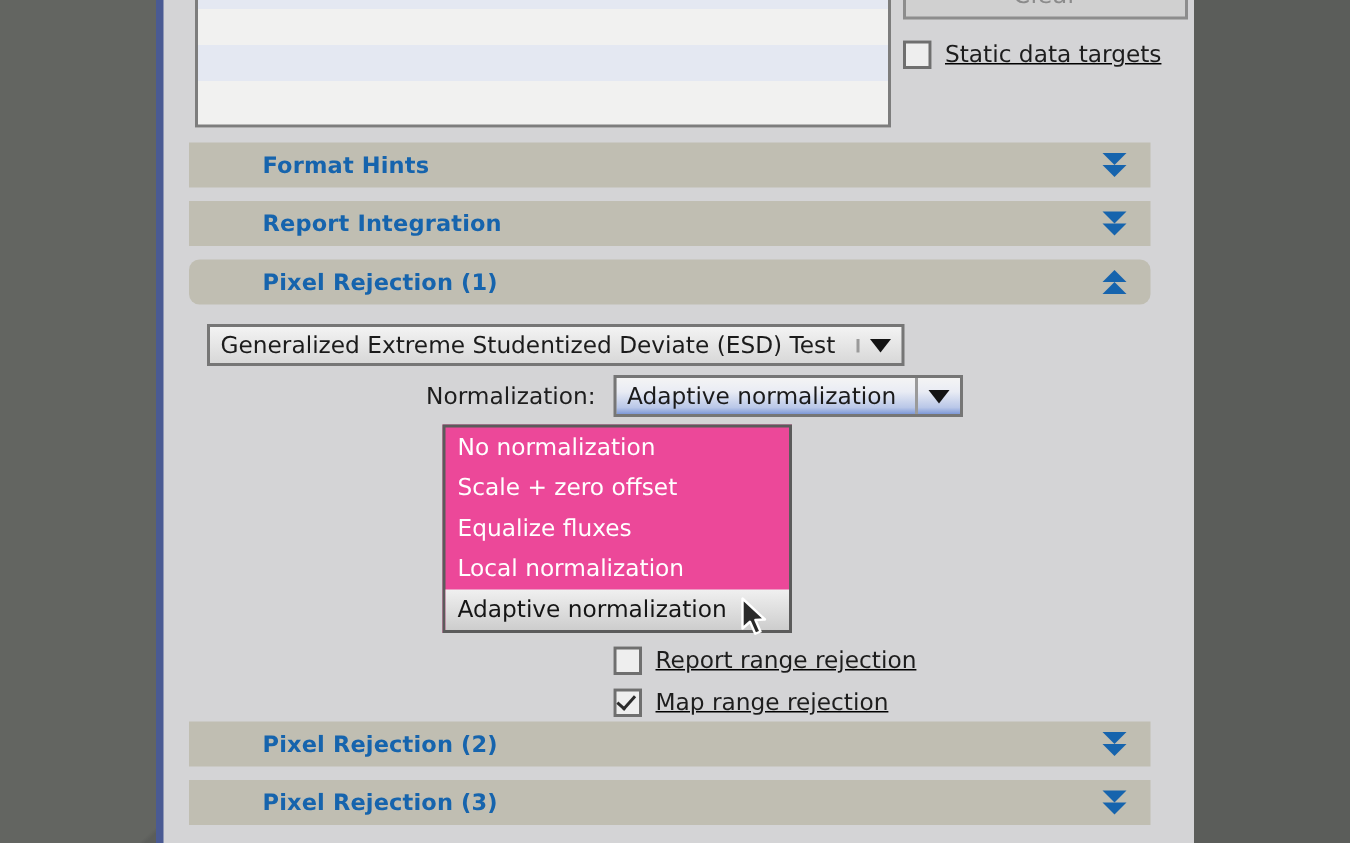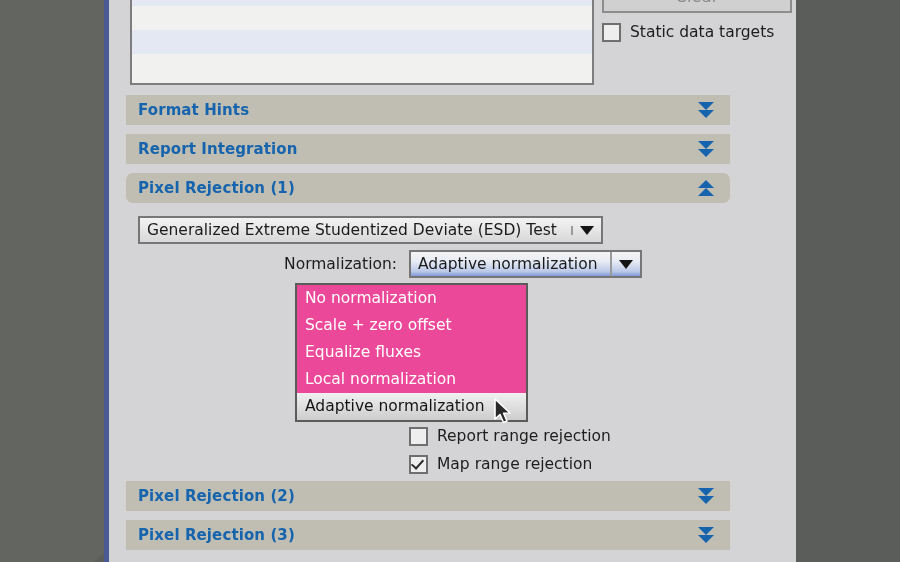--- a/index.html
+++ b/index.html
@@ -85,23 +85,23 @@
     border: 2px solid #8d8d8d;
     background: #d0d0d0;
     color: #8b8b8b;
     font-size: 16px;
     line-height: 29px;
     text-align: center;
     letter-spacing: .2px;
   }
   .chk-row {
     display: flex;
-    align-items: center;
     height: 26px;
-    margin-top: 6px;
+    margin-top: 14px;
+    text-decoration: underline;
   }
   .chk-box {
     box-sizing: border-box;
     width: 19px;
     height: 19px;
     border: 2px solid #6f6f6f;
     background: #eeeeee;
     margin-right: 9px;
     position: relative;
     flex: none;
@@ -125,20 +125,21 @@
 
   
   .section {
     position: absolute;
     left: 12px;
     width: 604px;
     height: 30px;
     background: #c0beb2;
     display: flex;
     align-items: center;
+    padding-left: 37px;
   }
   .section-title {
     font-size: 15px;
     font-weight: bold;
     color: #1664ad;
     margin-left: 12px;
     letter-spacing: .1px;
   }
   .section-chevron {
     position: absolute;

